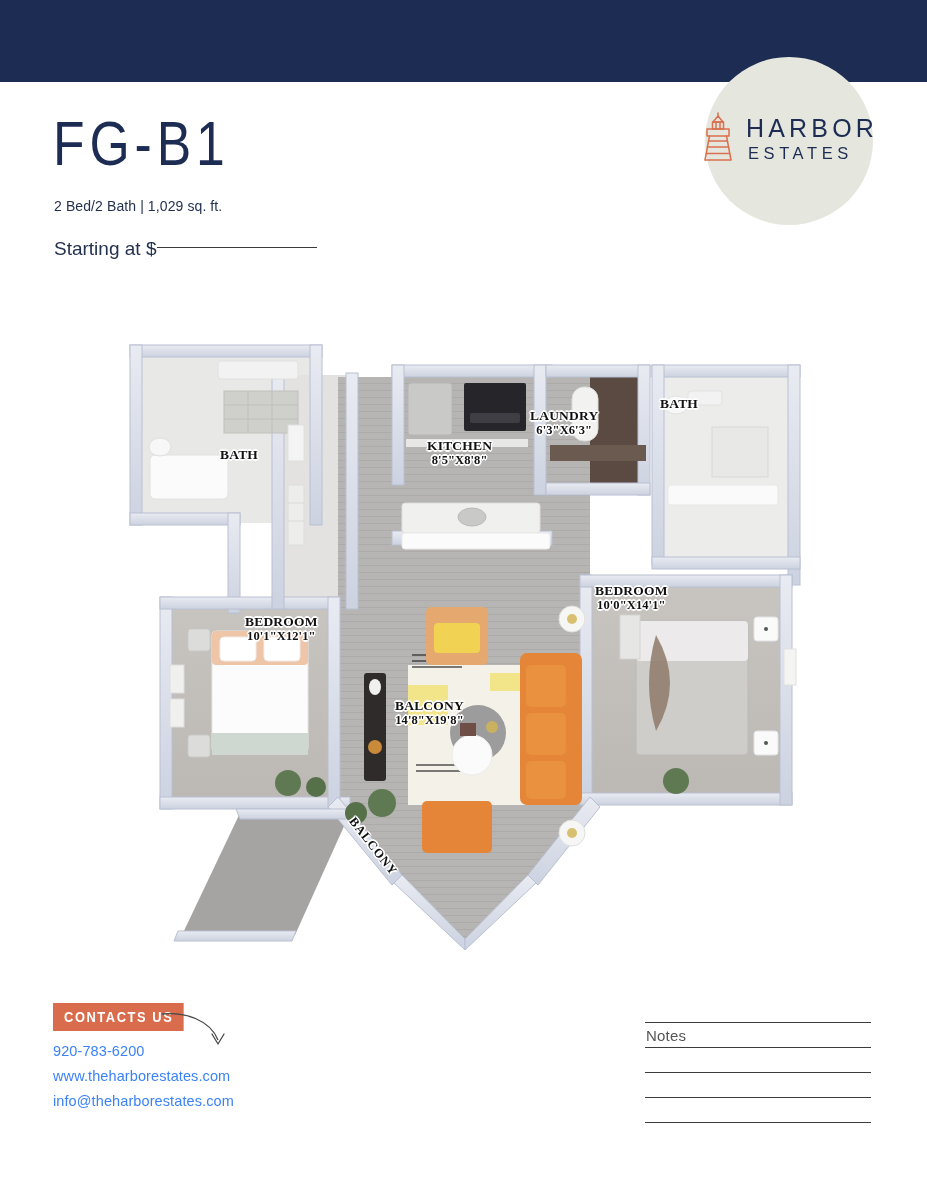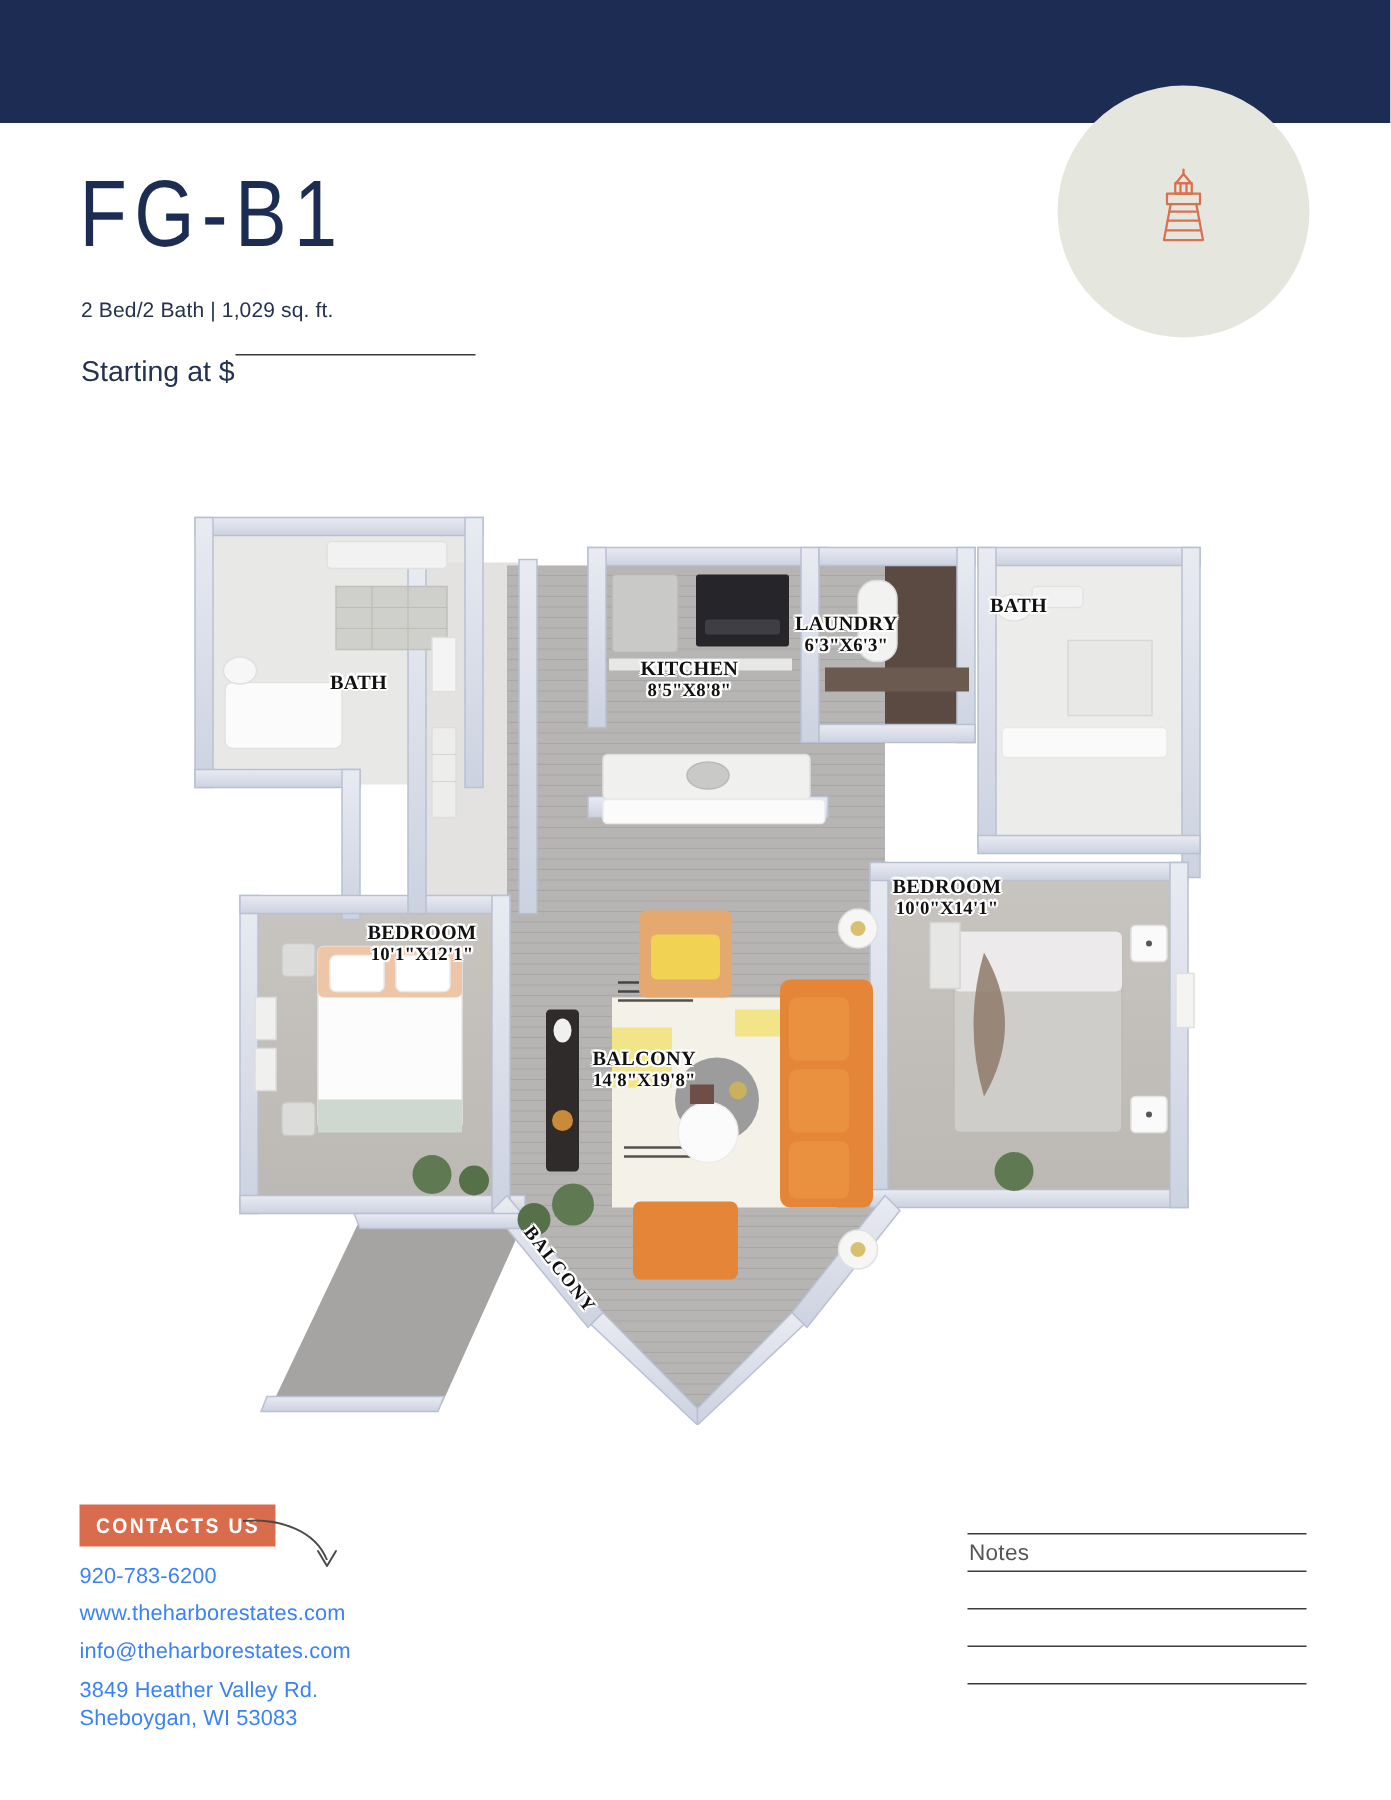--- a/index.html
+++ b/index.html
@@ -79,21 +79,21 @@
     font-size: 14px;
     color: #24324f;
     letter-spacing: 0.1px;
   }
   .plan-price {
     position: absolute;
     left: 54px; top: 238px;
     font-size: 19px;
     color: #24324f;
     display: flex;
-    align-items: flex-start;
+    align-items: center;
   }
   .price-rule {
     display: inline-block;
     width: 160px;
     border-bottom: 1.3px solid #3a3a3a;
     margin-left: 1px;
     position: relative;
     top: -2px;
   }
 
@@ -194,20 +194,24 @@
         <path d="M18 5 L13 11 L23 11 Z"></path>
         <rect x="12.5" y="11" width="11" height="7"></rect>
         <path d="M16 11 L16 18 M20 11 L20 18"></path>
         <rect x="7" y="18" width="22" height="7"></rect>
         <path d="M9.5 25 L5 49 M26.5 25 L31 49"></path>
         <path d="M8.6 30 L27.4 30"></path>
         <path d="M7.5 36 L28.5 36"></path>
         <path d="M6.4 42.5 L29.6 42.5"></path>
         <path d="M5.3 49 L30.7 49"></path>
       </svg>
+    </span>
+    <span class="logo-text">
+      <span class="logo-word-main">HARBOR</span>
+      <span class="logo-word-sub">ESTATES</span>
     </span>
   </div>
 </div>
 
 <div class="plan-title">FG-B1</div>
 <div class="plan-spec">2 Bed/2 Bath | 1,029 sq. ft.</div>
 <div class="plan-price">
   <span>Starting at $</span>
   <span class="price-rule"></span>
 </div>
@@ -442,24 +446,20 @@
 <div class="contacts-arrow">
   <svg width="80" height="50" viewBox="0 0 80 50" fill="none">
     <path d="M2 12 C 26 10, 50 18, 58 38" stroke="#4a4a4a" stroke-width="1.3" fill="none"></path>
     <path d="M52 32 L58 42 L64 32" stroke="#4a4a4a" stroke-width="1.3" fill="none" stroke-linecap="round" stroke-linejoin="round"></path>
   </svg>
 </div>
 <div class="contact-lines">
   <span class="cl">920-783-6200</span>
   <span class="cl">www.theharborestates.com</span>
   <span class="cl">info@theharborestates.com</span>
-  <span class="contact-address">
-    <span class="cl">3849 Heather Valley Rd.</span>
-    <span class="cl">Sheboygan, WI 53083</span>
-  </span>
 </div>
 
 <div class="notes-block">
   <div class="note-rule"></div>
   <div class="note-gap"></div>
   <div class="note-rule"></div>
   <div class="note-gap"></div>
   <div class="note-rule"></div>
   <div class="note-gap"></div>
   <div class="note-rule"></div>

